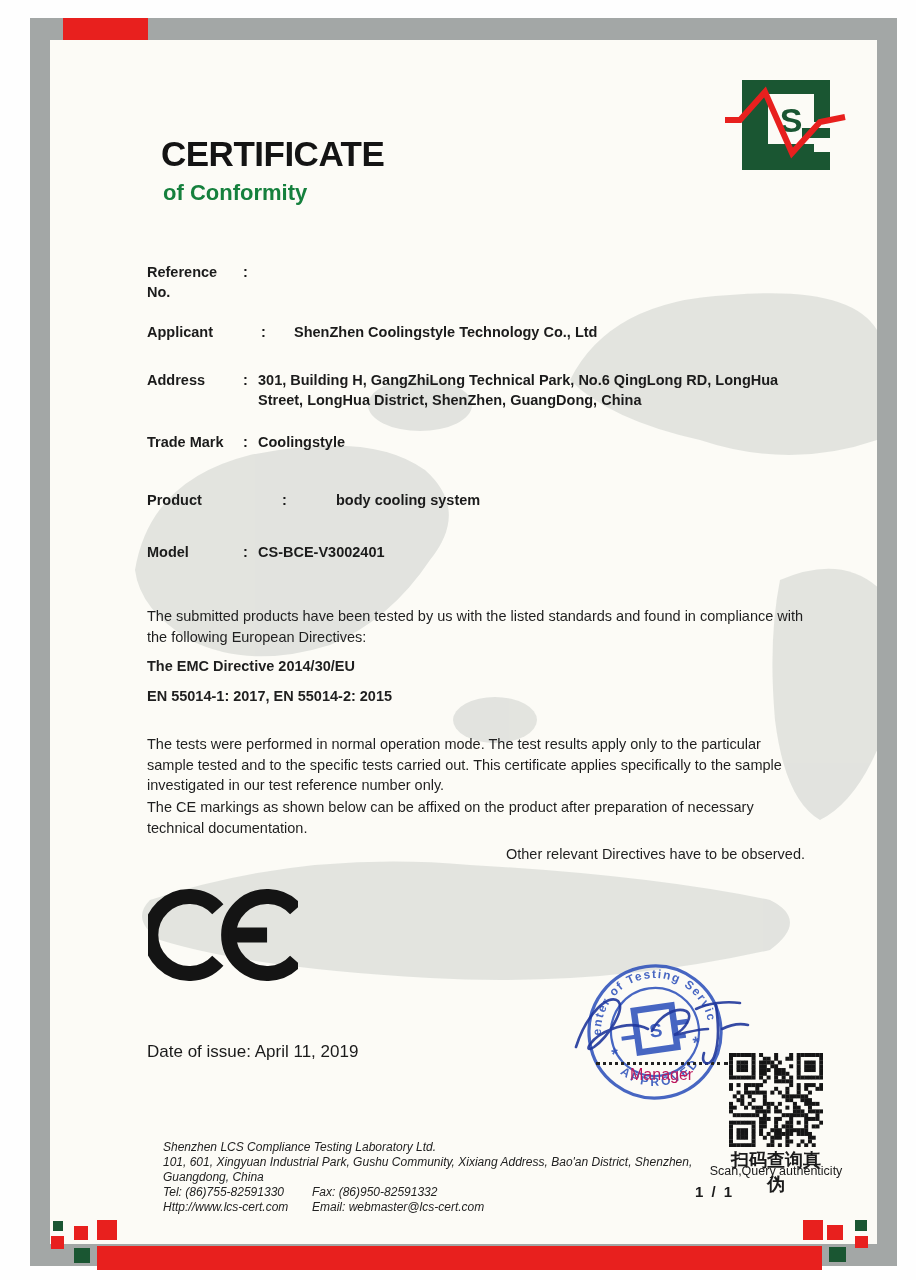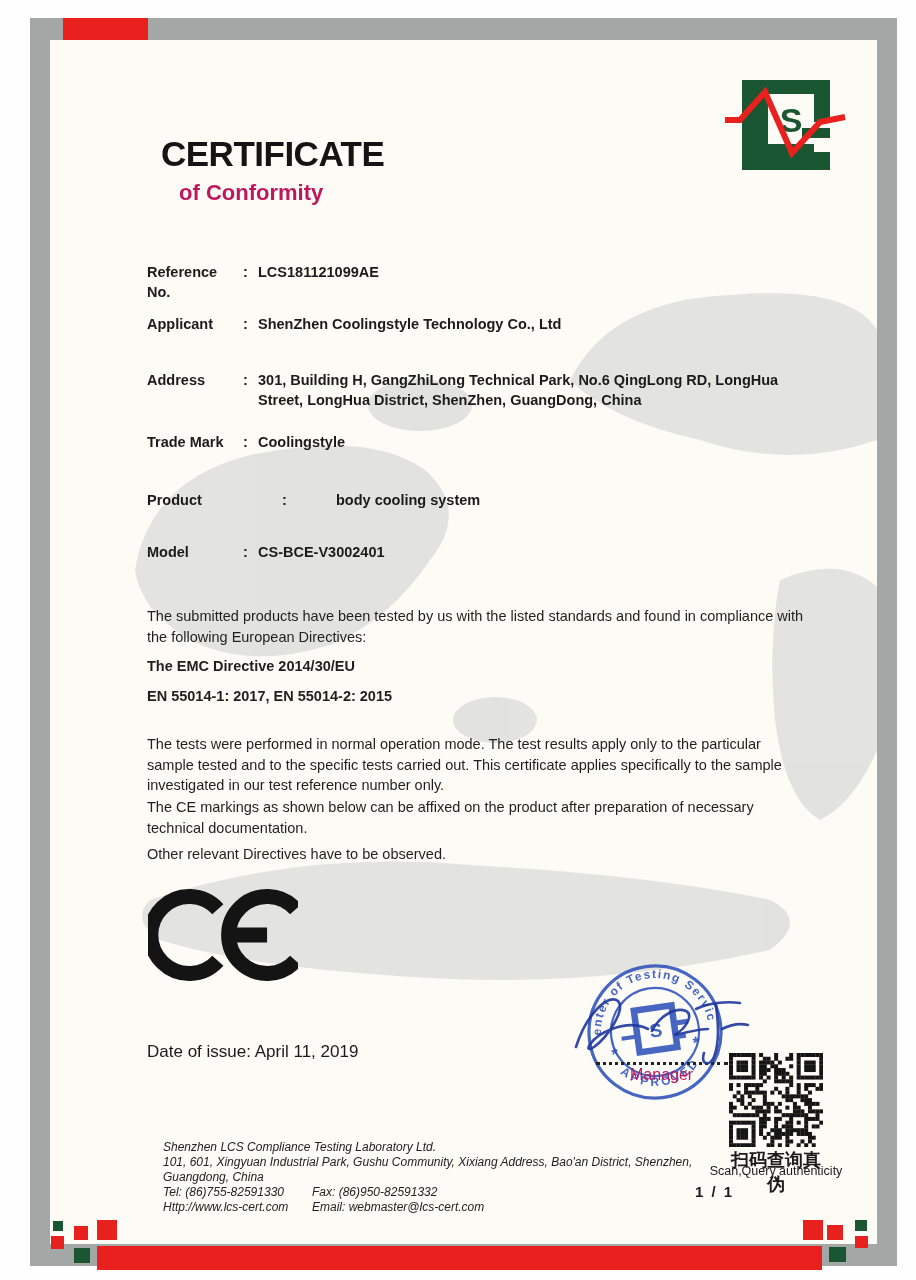--- a/index.html
+++ b/index.html
@@ -14,21 +14,21 @@
   .gray{background:#a3a7a6;}
   .red{background:#e8201e;}
   .green{background:#1a5632;}
   #page{left:50px;top:40px;width:827px;height:1204px;background:#fcfbf6;z-index:0;}
   .frame{z-index:2;}
   .corner-sq{z-index:3;}
   #watermark{left:50px;top:240px;z-index:1;}
   .content{z-index:4;}
   
   #title{left:161px;top:134px;font-size:35px;font-weight:800;letter-spacing:-0.5px;color:#141414;}
-  #subtitle{left:163px;top:180px;font-size:22px;font-weight:700;color:#be185d;margin-left:16px;}
+  #subtitle{left:163px;top:180px;font-size:22px;font-weight:700;color:#15803d;}
   
   .field-row{left:147px;width:660px;display:flex;font-size:14.5px;font-weight:700;line-height:1.38;}
   .field-label{width:96px;flex:none;}
   .field-colon{width:15px;flex:none;}
   .field-value{flex:1;white-space:pre-line;}
   
   .para{left:147px;width:658px;font-size:14.5px;line-height:1.42;color:#1f1f1f;}
   .para.bold{font-weight:700;}
   #date-issue{left:147px;top:1042px;font-size:17px;font-weight:400;}
   
@@ -93,23 +93,22 @@
     <text x="69" y="60" text-anchor="middle" font-size="34" font-weight="900" fill="#1a5632" font-family="Liberation Sans, DejaVu Sans, sans-serif">S</text>
     <polyline points="3,48 18,48 43,20 70,81 98,50 123,45" fill="none" stroke="#e8201e" stroke-width="6" stroke-linejoin="miter"></polyline>
   </svg>
 
   <div id="title" class="abs content">CERTIFICATE</div>
   <div id="subtitle" class="abs content">of Conformity</div>
 
   <div class="abs content field-row" style="top:262px;">
     <span class="field-label">Reference No.</span>
     <span class="field-colon">:</span>
-    <span class="field-value">LCS181121099AE</span>
-  </div>
-  <div class="abs content field-row" style="top:314px;">
+  </div>
+  <div class="abs content field-row" style="top:322px;gap:18px;">
     <span class="field-label">Applicant</span>
     <span class="field-colon">:</span>
     <span class="field-value">ShenZhen Coolingstyle Technology Co., Ltd</span>
   </div>
   <div class="abs content field-row" style="top:370px;">
     <span class="field-label">Address</span>
     <span class="field-colon">:</span>
     <span class="field-value">301, Building H, GangZhiLong Technical Park, No.6 QingLong RD, LongHua Street, LongHua District, ShenZhen, GuangDong, China</span>
   </div>
   <div class="abs content field-row" style="top:432px;">
@@ -126,21 +125,21 @@
     <span class="field-label">Model</span>
     <span class="field-colon">:</span>
     <span class="field-value">CS-BCE-V3002401</span>
   </div>
 
   <div class="abs content para" style="top:606px;">The submitted products have been tested by us with the listed standards and found in compliance with the following European Directives:</div>
   <div class="abs content para bold" style="top:656px;">The EMC Directive 2014/30/EU</div>
   <div class="abs content para bold" style="top:686px;">EN 55014-1: 2017, EN 55014-2: 2015</div>
   <div class="abs content para" style="top:734px;">The tests were performed in normal operation mode. The test results apply only to the particular sample tested and to the specific tests carried out. This certificate applies specifically to the sample investigated in our test reference number only.</div>
   <div class="abs content para" style="top:797px;width:648px;">The CE markings as shown below can be affixed on the product after preparation of necessary technical documentation.</div>
-  <div class="abs content para" style="top:844px;">Other relevant Directives have to be observed.</div>
+  <div class="abs content para" style="top:844px;text-align:right;">Other relevant Directives have to be observed.</div>
 
   <svg class="abs content" style="left:148px;top:886px;" width="150" height="98" viewBox="0 0 160 100">
     <g fill="none" stroke="#141414" stroke-width="16" stroke-linecap="butt">
       <path d="M74.5,22.6 A41 41 0 1 0 74.5,77.4"></path>
       <path d="M157.5,22.6 A41 41 0 1 0 157.5,77.4"></path>
       <path d="M86,50 L127,50"></path>
     </g>
   </svg>
   <span class="sr">CE</span>
 

